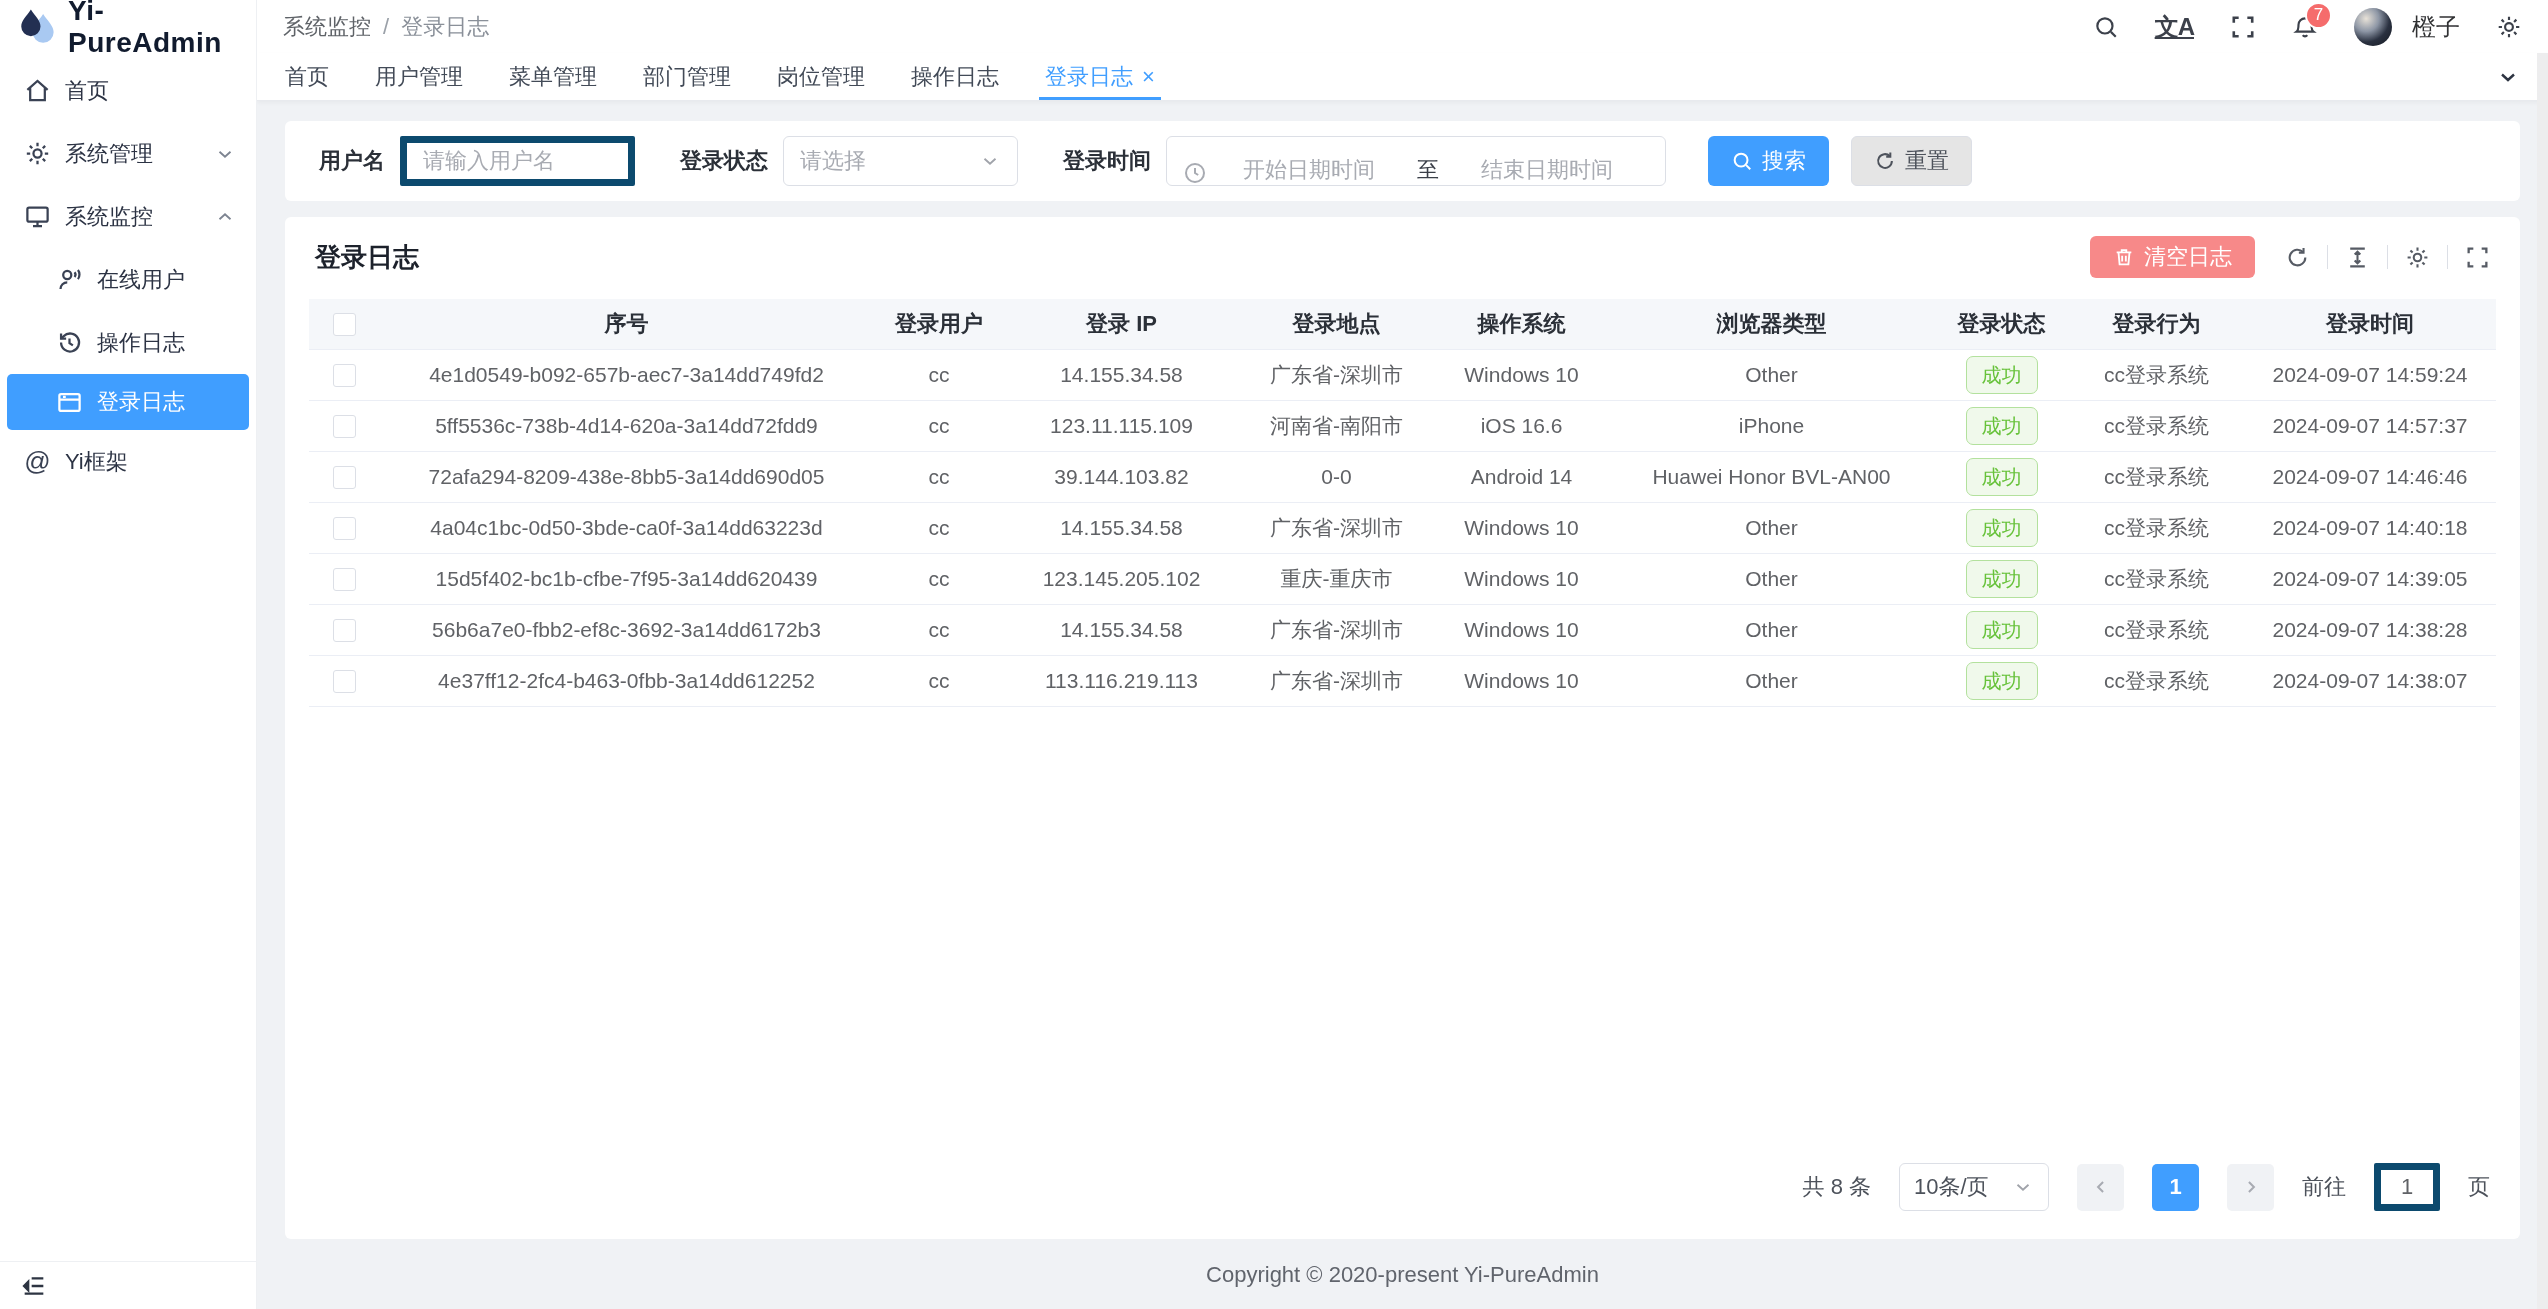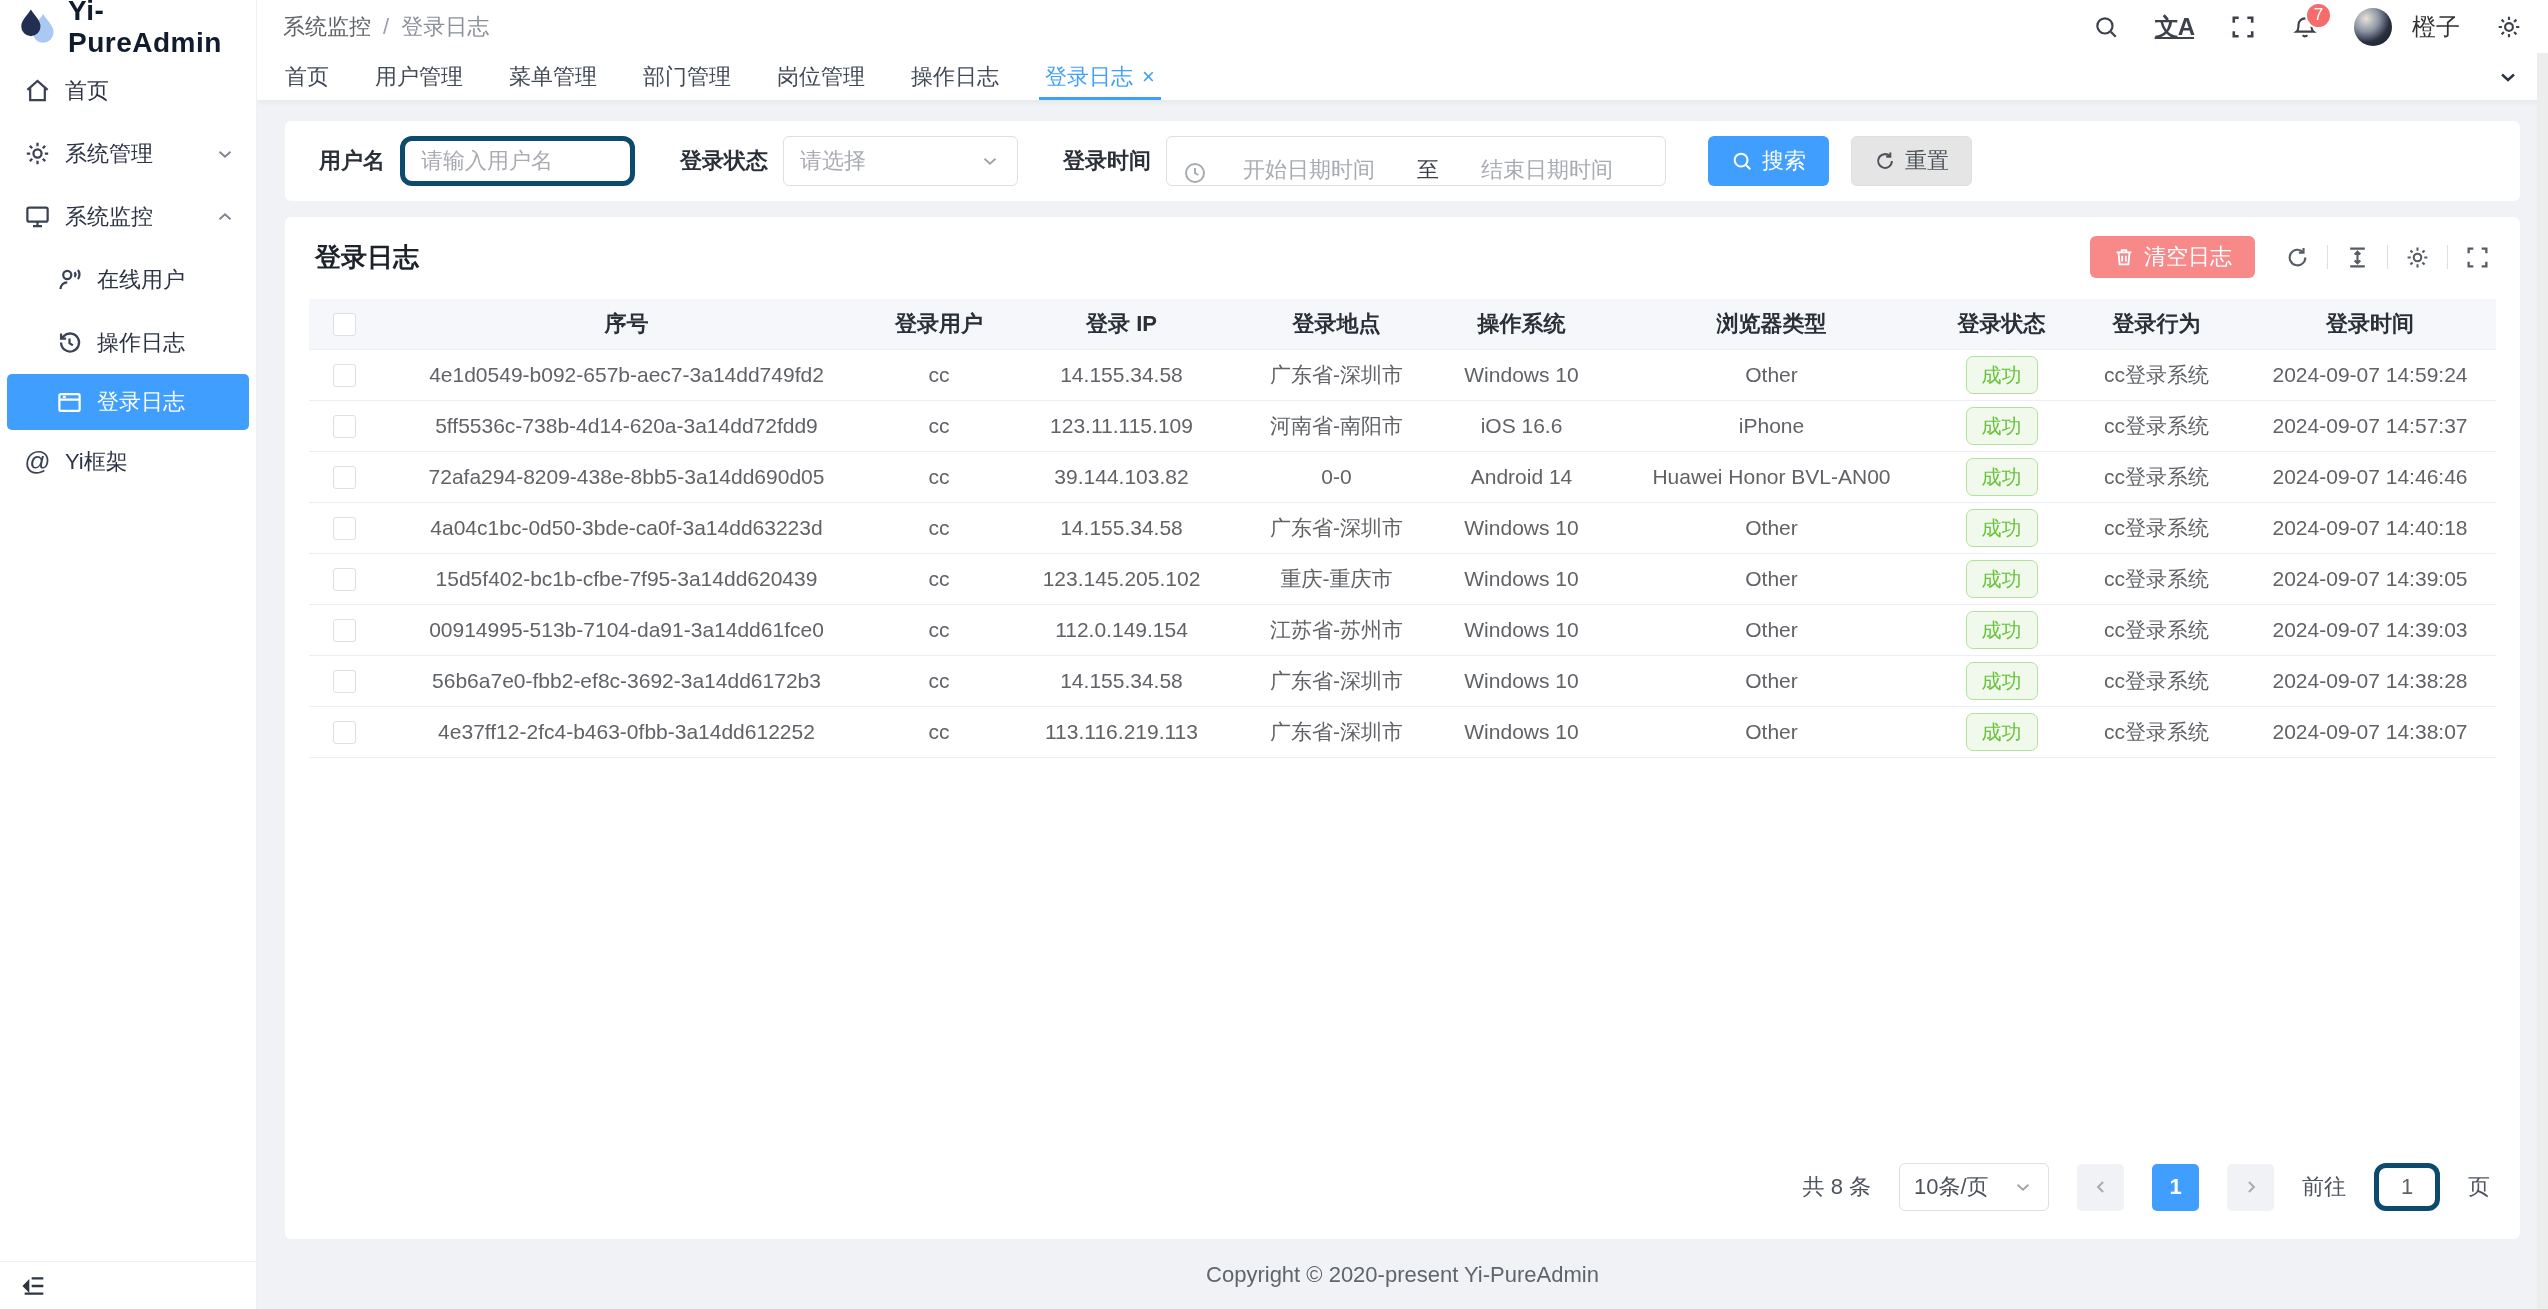--- a/index.html
+++ b/index.html
@@ -44,21 +44,21 @@
   .tab.active::after { content:""; position:absolute; left:-6px; right:-6px; bottom:0; height:3px; background:#409eff; }
   .tab-close { margin-left:9px; font-size:22px; color:#409eff; cursor:pointer; }
   .tabbar-more { margin-left:auto; display:flex; align-items:center; color:#2d3442; cursor:pointer; }
 
   
   .content { flex:1; padding:20px 28px 0; overflow:hidden; }
   .card { background:#fff; border-radius:6px; }
 
   .search-card { height:80px; display:flex; align-items:center; padding:0 34px; }
   .field-label { font-weight:bold; color:#2b3038; font-size:22px; margin-right:15px; white-space:nowrap; }
-  .inp { height:50px; border:5px solid #0c4a6e; border-radius:12px; font-size:22px; padding:0 16px; color:#606266; outline:none; background:#fff; }
+  .inp { height:50px; border:7px solid #0c4a6e; border-radius:2px; font-size:22px; padding:0 16px; color:#606266; outline:none; background:#fff; }
   .inp::placeholder { color:#a8abb2; }
   .username-inp { width:235px; }
   .group { display:flex; align-items:center; }
   .g2 { margin-left:45px; }
   .select-box { width:235px; height:50px; border:1px solid #dcdfe6; border-radius:6px; display:flex; align-items:center; padding:0 16px; cursor:pointer; }
   .select-box .ph { color:#a8abb2; font-size:22px; flex:1; }
   .select-box .caret, .psize .caret { color:#a0a3aa; }
   .daterange { width:500px; height:50px; border:1px solid #dcdfe6; border-radius:6px; display:flex; align-items:flex-end; padding:0 16px; cursor:text; }
   .daterange .ph { color:#a8abb2; font-size:22px; flex:1; text-align:center; }
   .range-sep { color:#3a3f48; font-size:22px; padding:0 6px; }
@@ -445,32 +445,20 @@
               <td>123.145.205.102</td>
               <td>重庆-重庆市</td>
               <td>Windows 10</td>
               <td>Other</td>
               <td><span class="tag-success">成功</span></td>
               <td>cc登录系统</td>
               <td>2024-09-07 14:39:05</td>
             </tr>
             <tr>
               <td><span class="cb"></span></td>
-              <td>00914995-513b-7104-da91-3a14dd61fce0</td>
-              <td>cc</td>
-              <td>112.0.149.154</td>
-              <td>江苏省-苏州市</td>
-              <td>Windows 10</td>
-              <td>Other</td>
-              <td><span class="tag-success">成功</span></td>
-              <td>cc登录系统</td>
-              <td>2024-09-07 14:39:03</td>
-            </tr>
-            <tr>
-              <td><span class="cb"></span></td>
               <td>56b6a7e0-fbb2-ef8c-3692-3a14dd6172b3</td>
               <td>cc</td>
               <td>14.155.34.58</td>
               <td>广东省-深圳市</td>
               <td>Windows 10</td>
               <td>Other</td>
               <td><span class="tag-success">成功</span></td>
               <td>cc登录系统</td>
               <td>2024-09-07 14:38:28</td>
             </tr>

